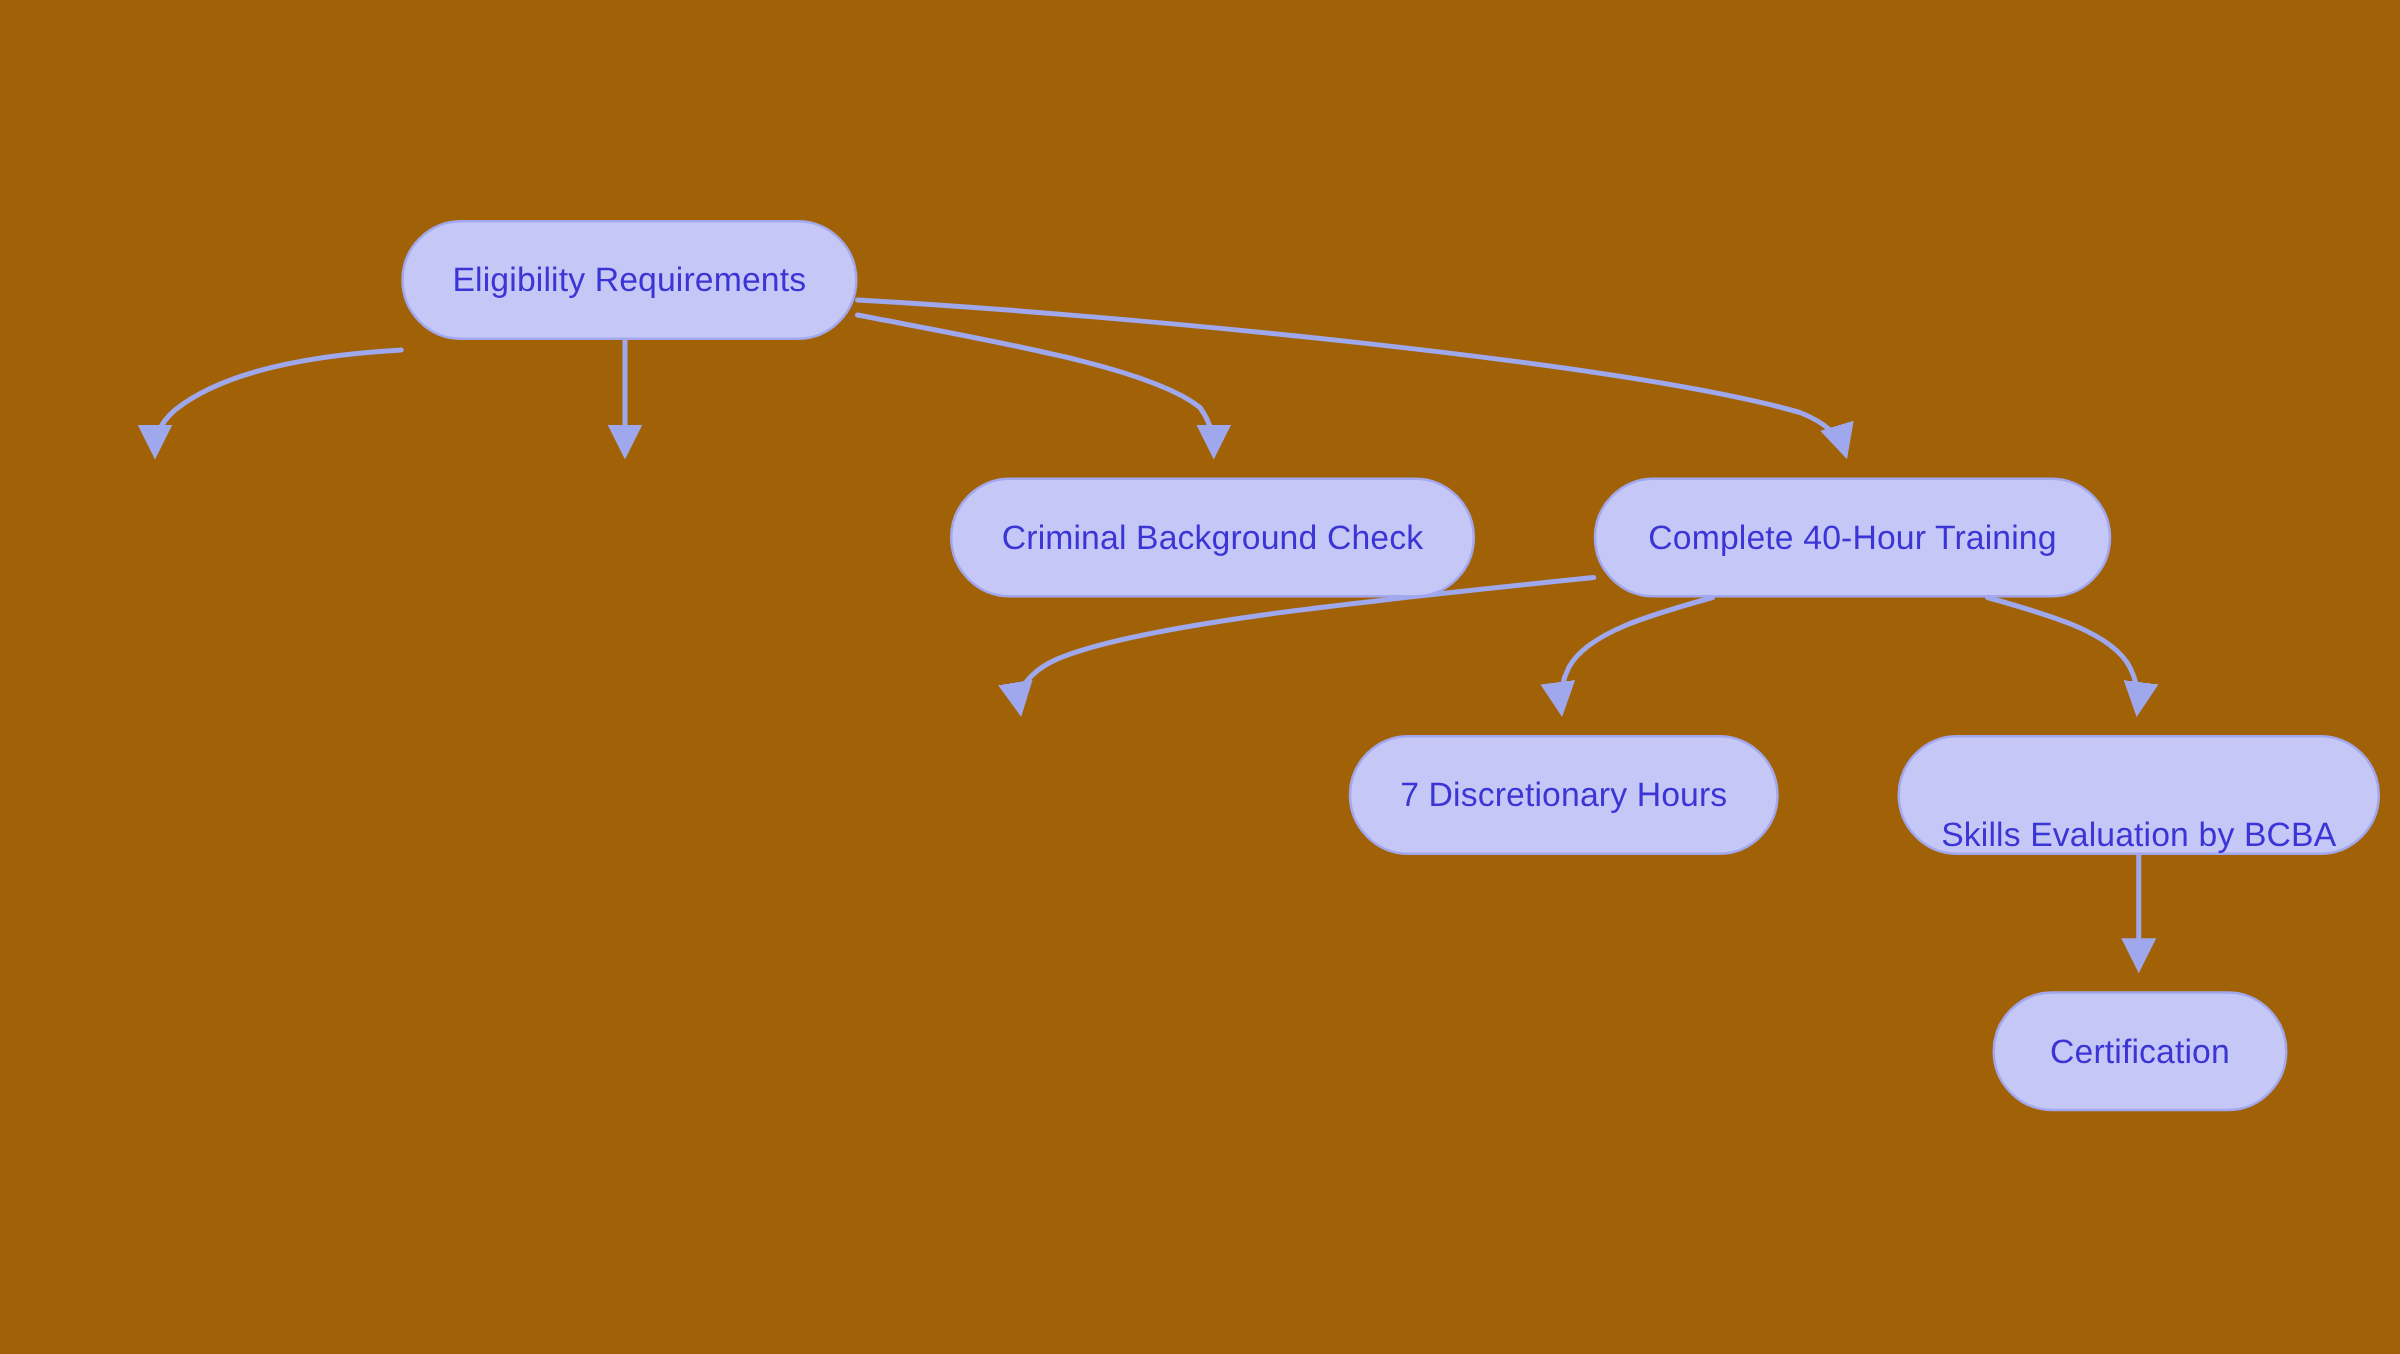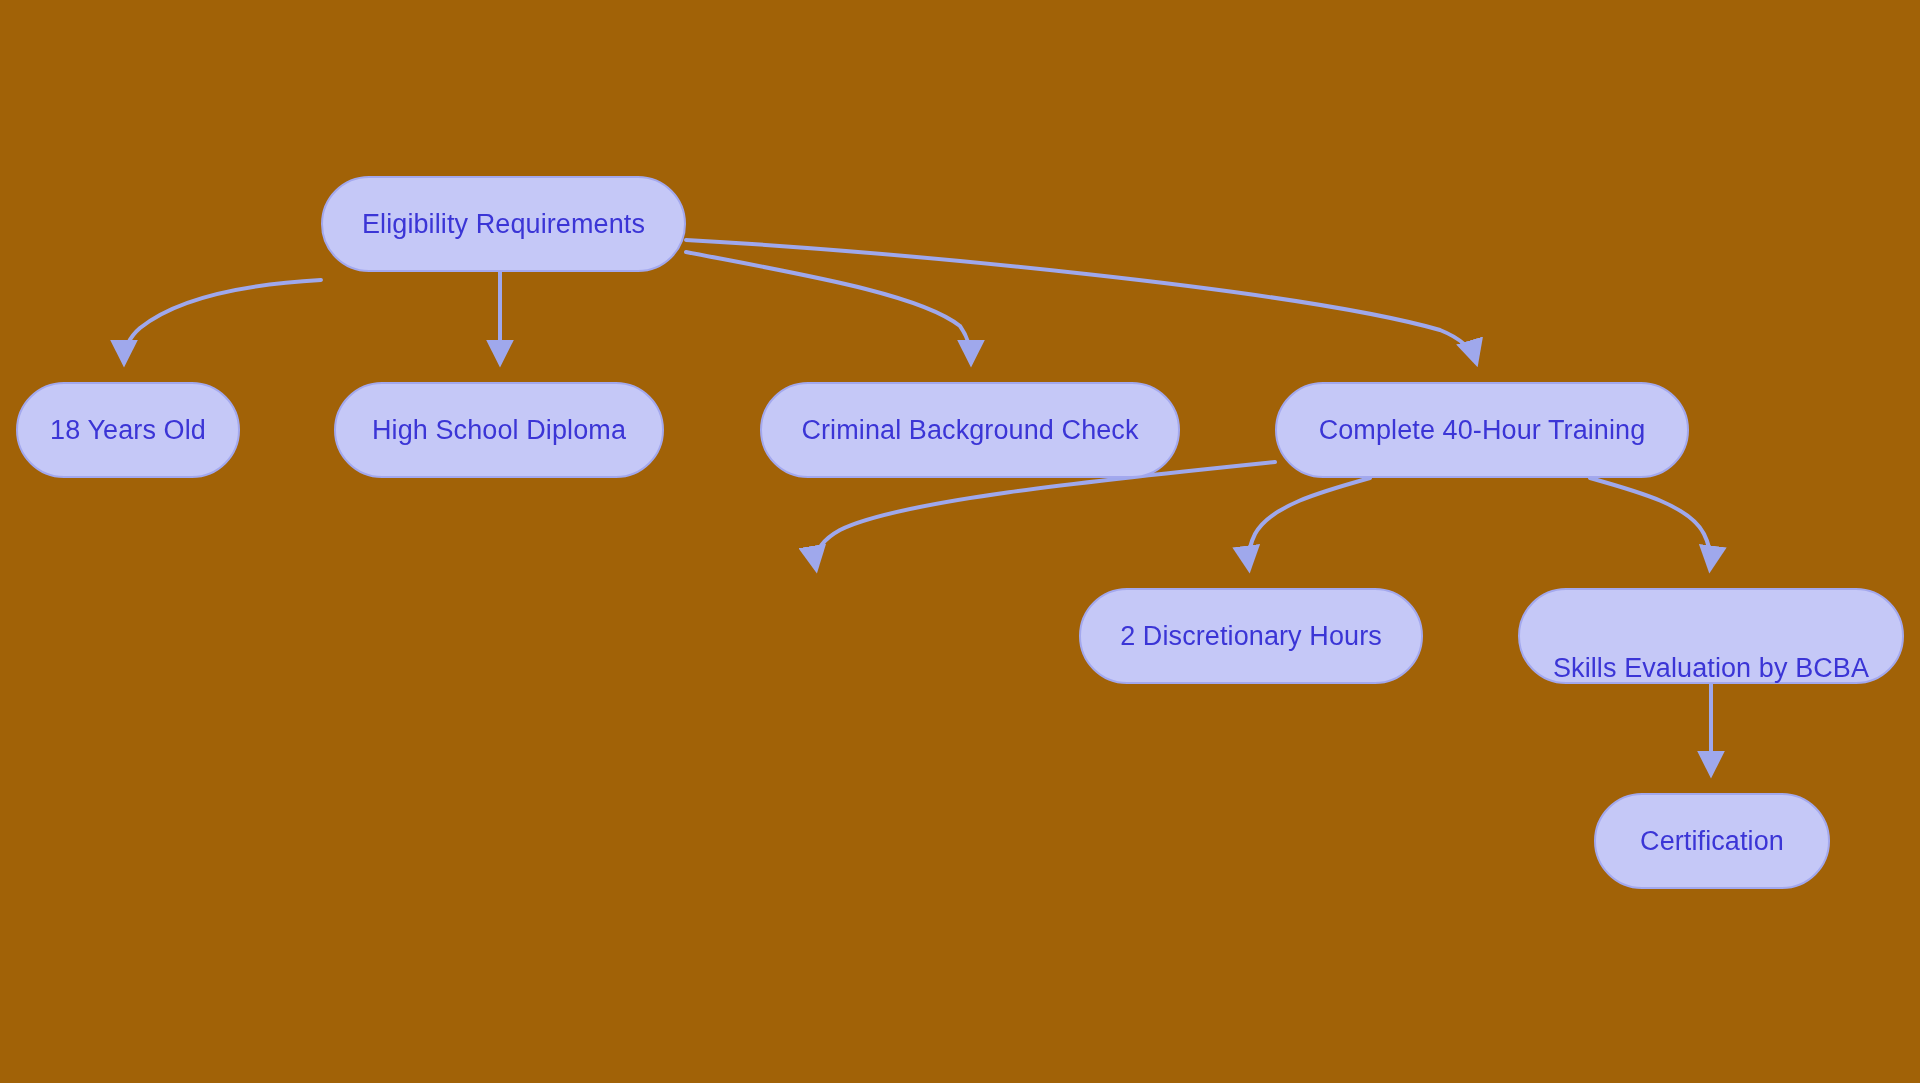--- a/index.html
+++ b/index.html
@@ -78,34 +78,28 @@
 
       <path d="M 1590 478 C 1640 492 1690 506 1704 534 C 1711 548 1711 560 1710 568" marker-end="url(#arrow)"></path>
 
       <path d="M 1711 684 L 1711 773" marker-end="url(#arrow)"></path>
     </g>
   </svg>
 
   <div class="node" style="left: 321px; top: 176px; width: 365px; height: 96px; background: rgb(197, 200, 247); border-color: rgb(163, 168, 238); color: rgb(59, 53, 214);">
     <span class="node-label">Eligibility Requirements</span>
   </div>
-  <div class="node" style="left: 16px; top: 382px; width: 224px; height: 96px; background: rgb(197, 200, 247); border-color: rgb(163, 168, 238); color: rgb(59, 53, 214);">
-    <span class="node-label">18 Years Old</span>
-  </div>
-  <div class="node" style="left: 334px; top: 382px; width: 330px; height: 96px; background: rgb(197, 200, 247); border-color: rgb(163, 168, 238); color: rgb(59, 53, 214);">
-    <span class="node-label">High School Diploma</span>
-  </div>
   <div class="node" style="left: 760px; top: 382px; width: 420px; height: 96px; background: rgb(197, 200, 247); border-color: rgb(163, 168, 238); color: rgb(59, 53, 214); align-items: center;">
     <span class="node-label">Criminal Background Check</span>
   </div>
   <div class="node" style="left: 1275px; top: 382px; width: 414px; height: 96px; background: rgb(197, 200, 247); border-color: rgb(163, 168, 238); color: rgb(59, 53, 214);">
     <span class="node-label">Complete 40-Hour Training</span>
   </div>
   <div class="node" style="left: 1079px; top: 588px; width: 344px; height: 96px; background: rgb(197, 200, 247); border-color: rgb(163, 168, 238); color: rgb(59, 53, 214);">
-    <span class="node-label">2 Discretionary Hours</span>
+    <span class="node-label">7 Discretionary Hours</span>
   </div>
   <div class="node" style="left: 1518px; top: 588px; width: 386px; height: 96px; background: rgb(197, 200, 247); border-color: rgb(163, 168, 238); color: rgb(59, 53, 214); align-items: flex-end;">
     <span class="node-label">Skills Evaluation by BCBA</span>
   </div>
   <div class="node" style="left: 1594px; top: 793px; width: 236px; height: 96px; background: rgb(197, 200, 247); border-color: rgb(163, 168, 238); color: rgb(59, 53, 214); text-align: center;">
     <span class="node-label">Certification</span>
   </div>
 
 </div>
 

